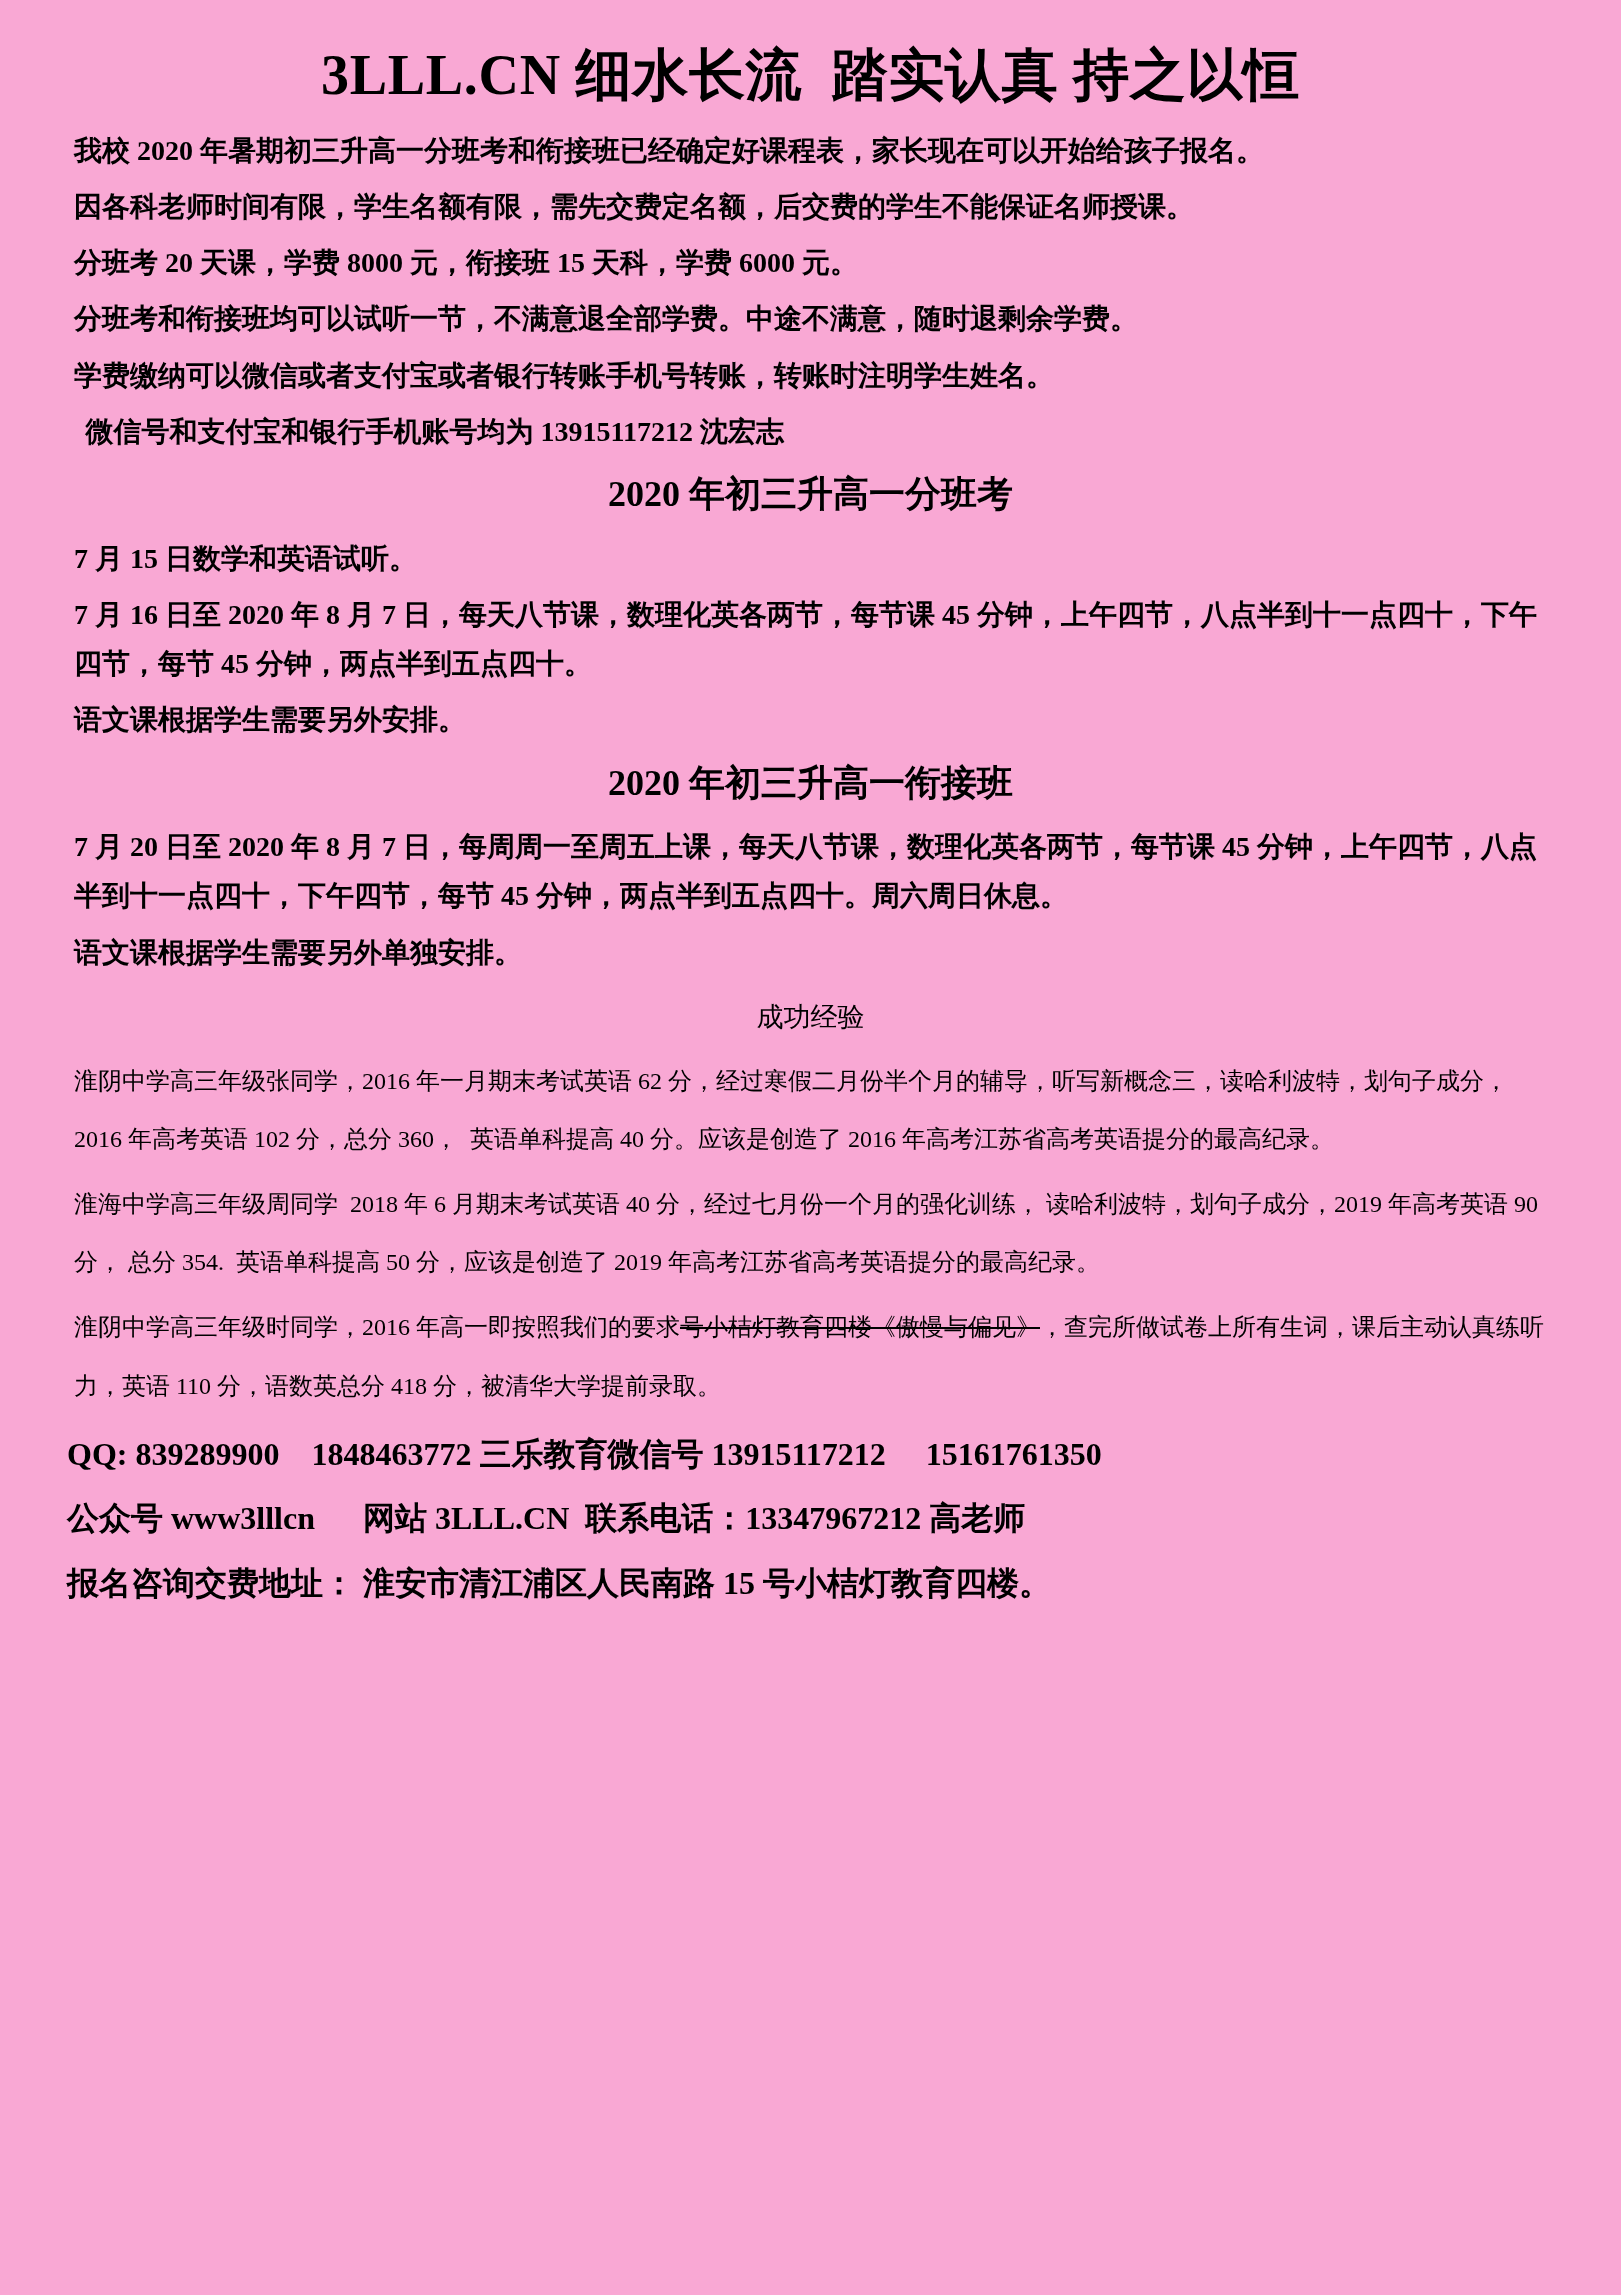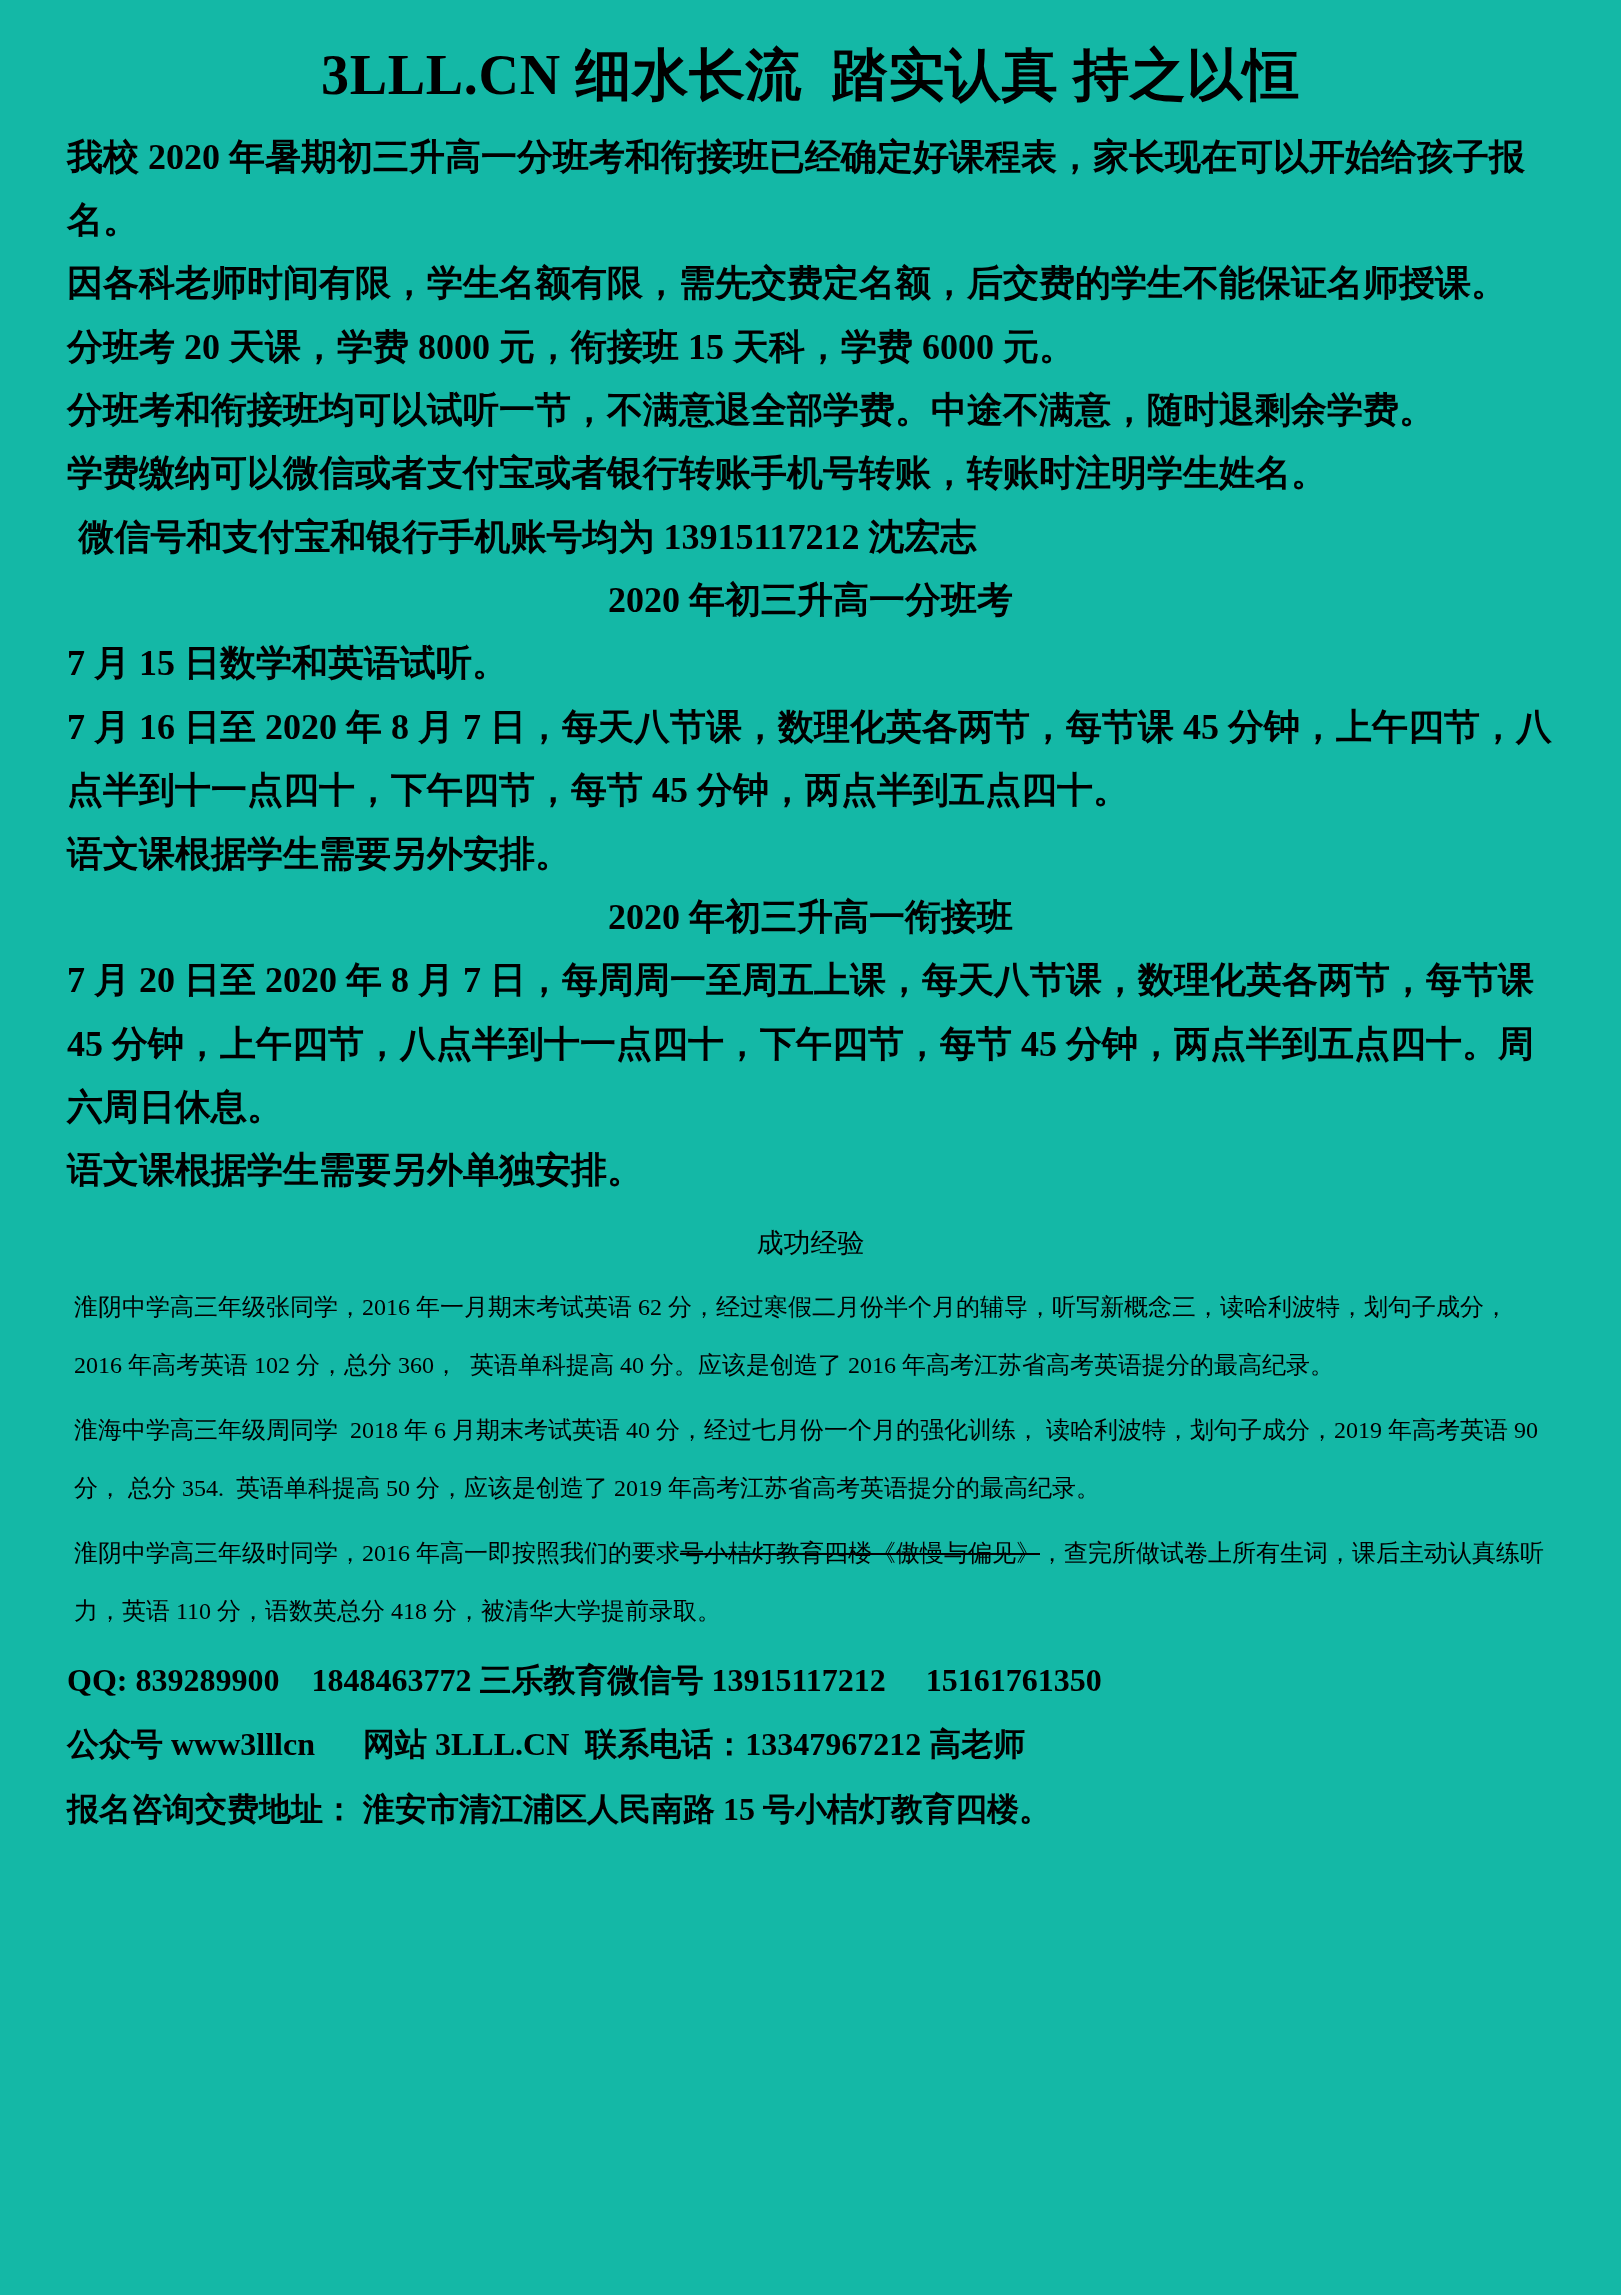--- a/index.html
+++ b/index.html
@@ -1,39 +1,39 @@
 <!DOCTYPE html>
 <html style="font-size:11.6px"><head>
 <meta charset="utf-8">
 <style>
   * { box-sizing: border-box; }
   html, body { margin: 0; padding: 0; background: #ffffff; }
   .page {
     position: relative;
     width: 1621px;
     height: 2295px;
-    background: #14b8a6;
+    background: #f9a8d4;
     color: #000000;
     overflow: hidden;
     padding: 19px 67px 33px 67px;
     font-family: "Liberation Serif", "DejaVu Sans", sans-serif;
   }
   .doc-title {
     font-size: 56px;
     font-weight: 700;
     text-align: center;
     margin: 19px 0 11.6px 0;
     white-space: pre-wrap;
     letter-spacing: 0.7px;
   }
   .body-text {
-    font-size: 36px;
+    font-size: 28px;
     font-weight: 700;
     line-height: 1.76;
-    margin: 0;
+    margin: 7px;
     white-space: pre-wrap;
   }
   .indent-slight { text-indent: 11.6px; }
   .section-heading {
     font-size: 36px;
     font-weight: 700;
     line-height: 1.76;
     text-align: center;
     margin: 0;
     white-space: pre-wrap;

